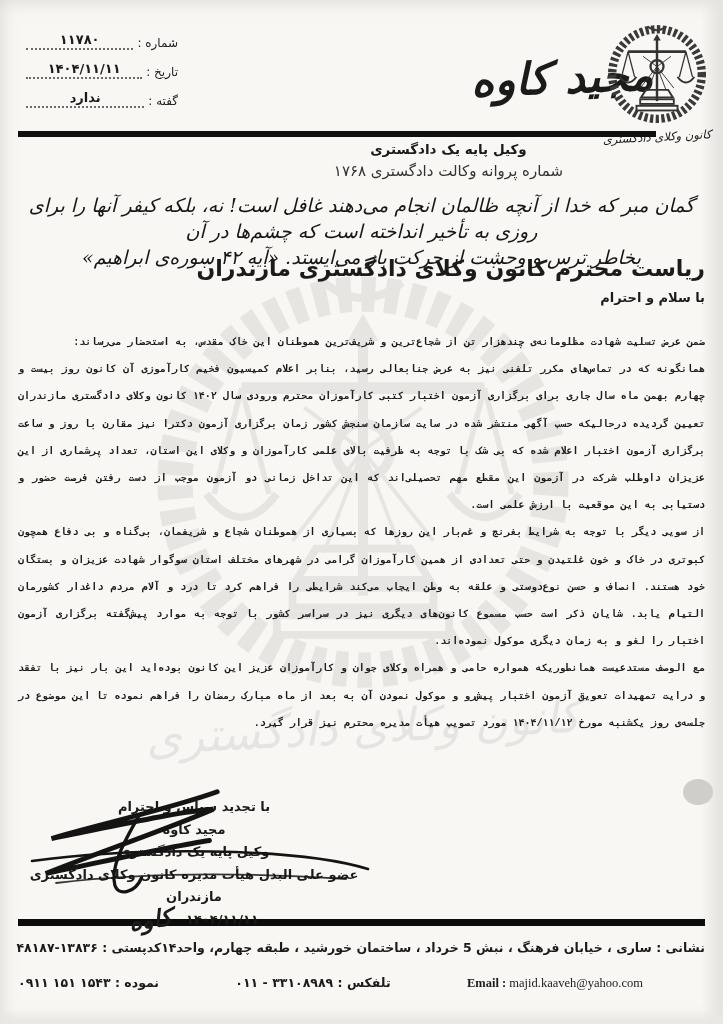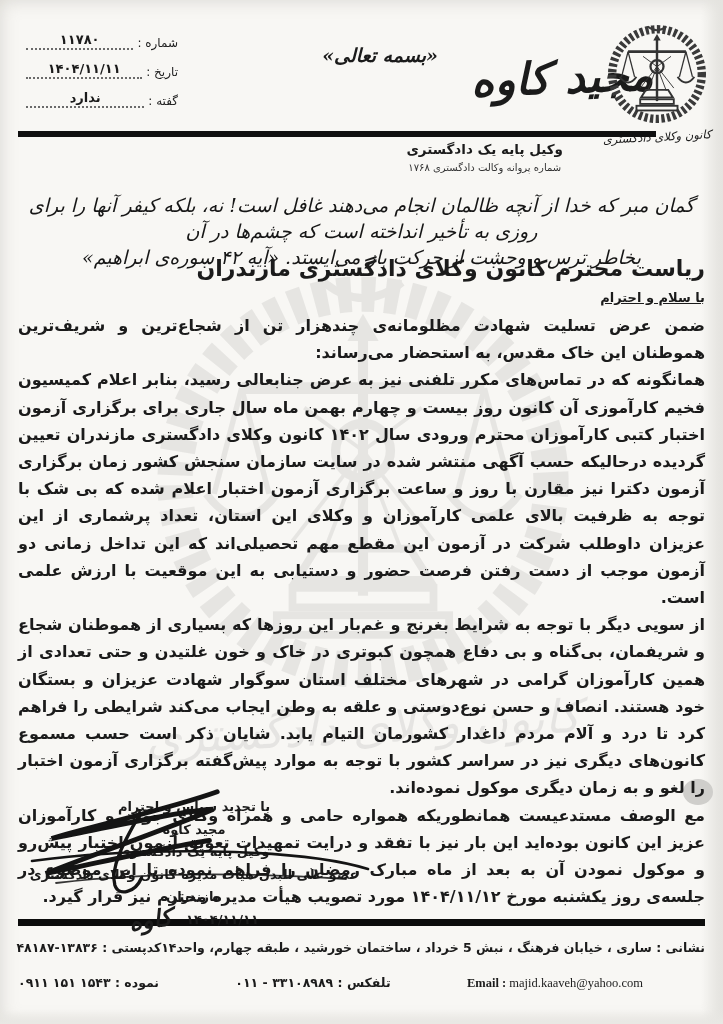--- a/index.html
+++ b/index.html
@@ -25,37 +25,37 @@
   .name-callig{position:absolute;top:52px;right:70px;
     font-family:"DejaVu Serif", serif;font-style:italic;font-weight:bold;
     font-size:44px;transform:rotate(-2deg);letter-spacing:-1px;}
   .emblem{position:absolute;top:22px;right:6px;width:120px;text-align:center;}
   .emblem svg{display:block;margin:0 auto;}
   .emblem-caption{font-family:"DejaVu Serif", serif;font-style:italic;
     font-size:11.5px;margin-top:2px;white-space:nowrap;transform:rotate(-3deg);}
   .header-rule{position:absolute;top:131px;left:18px;width:638px;height:6px;background:#101010;}
   .title-block{position:absolute;top:141px;right:160px;text-align:center;}
   .title-line{font-weight:bold;font-size:13.5px;letter-spacing:1px;}
-  .license-line{font-size:10px;color:#333;margin-top:5px;}
+  .license-line{font-size:15px;color:#333;margin-top:5px;}
 
   
   .quote{position:absolute;top:192px;left:14px;right:14px;text-align:center;
     font-family:"DejaVu Serif", serif;font-style:italic;font-size:19px;line-height:26px;color:#161616;}
 
   
   .watermark{position:absolute;top:266px;left:108px;width:510px;opacity:.08;
     text-align:center;pointer-events:none;z-index:0;}
   .watermark-caption{font-family:"DejaVu Serif", serif;font-style:italic;
     font-size:46px;white-space:nowrap;transform:rotate(-3deg);margin-top:-10px;}
 
   
   .letter-body{position:absolute;top:256px;left:18px;right:18px;z-index:2;}
   .recipient{font-weight:bold;font-size:22px;margin-bottom:9px;}
-  .salutation{font-weight:bold;font-size:13px;margin-bottom:7px;text-decoration:underline;}
-  .para{font-weight:bold;font-size:16px;line-height:27.2px;text-align:justify;margin:0;}
+  .salutation{font-weight:bold;font-size:13px;margin-bottom:24px;}
+  .para{font-weight:bold;font-size:10px;line-height:27.2px;text-align:justify;margin:0;font-family:Liberation Mono, monospace;}
 
   
   .signature-block{position:absolute;top:796px;left:14px;width:360px;z-index:2;
     text-align:center;font-weight:bold;font-size:13px;line-height:22.5px;}
   .sig-date-row{display:inline-flex;gap:14px;align-items:center;}
   .hand-name{font-family:"DejaVu Serif", serif;font-style:italic;font-weight:bold;
     font-size:24px;transform:rotate(-8deg);display:inline-block;}
   .sig-svg{position:absolute;top:782px;left:22px;z-index:3;pointer-events:none;}
   .sig-swoosh{position:absolute;top:845px;left:16px;z-index:3;pointer-events:none;}
   .scan-blob{position:absolute;top:779px;right:10px;width:30px;height:26px;
@@ -118,21 +118,20 @@
     <div class="meta-row">
       <span class="meta-label">تاریخ :</span>
       <span class="meta-value">۱۴۰۴/۱۱/۱۱</span>
     </div>
     <div class="meta-row">
       <span class="meta-label">گفته :</span>
       <span class="meta-value">ندارد</span>
     </div>
   </div>
 
-  <div class="basmala">«بسمه تعالی»</div>
 
   <div class="name-callig">مجید کاوه</div>
 
   <div class="emblem">
     <svg width="112" height="106" viewBox="0 0 120 112">
       <circle cx="60" cy="55" r="48" fill="none" stroke="#3a3a3a" stroke-width="9" stroke-dasharray="3.5 2.6"></circle>
       <path d="M50 4 q10 8 20 0" fill="none" stroke="#3a3a3a" stroke-width="2"></path>
       <line x1="60" y1="18" x2="60" y2="84" stroke="#333" stroke-width="2.6"></line>
       <path d="M60 12 l-4 7 h8 z" fill="#333"></path>
       <line x1="29" y1="31" x2="91" y2="31" stroke="#333" stroke-width="3"></line>

